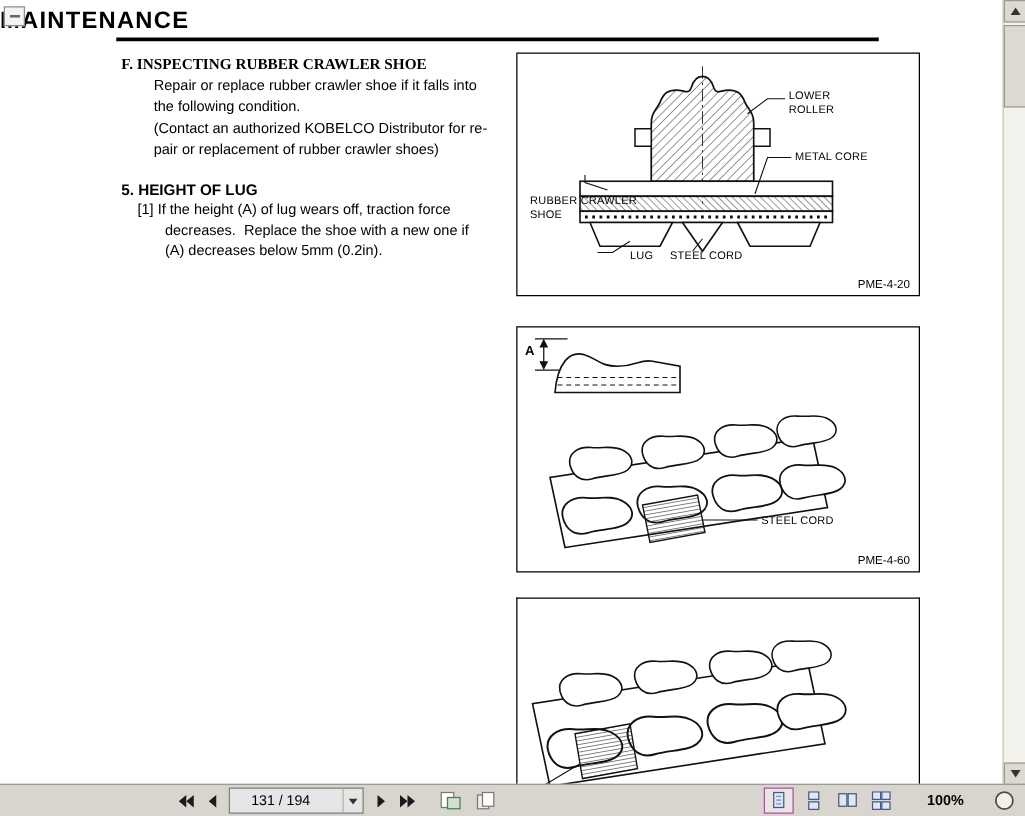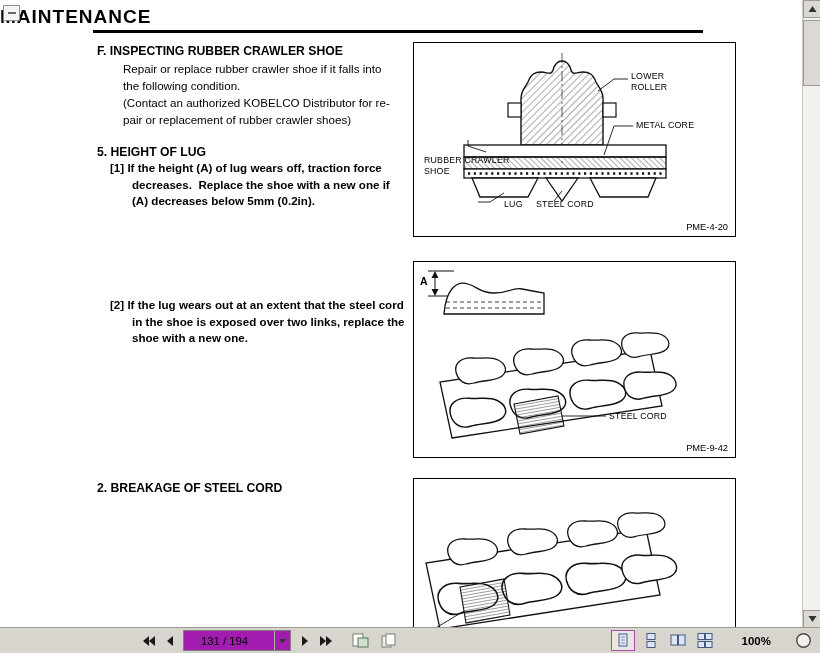--- a/index.html
+++ b/index.html
@@ -10,47 +10,47 @@
   .viewport{position:absolute;left:0;top:0;width:803px;height:628px;background:#fff;overflow:hidden;}
   .nav-handle{position:absolute;left:3px;top:5px;width:15px;height:14px;border:1px solid #909090;
               background:#f4f4f2;display:flex;align-items:center;justify-content:center;z-index:5;}
   .nav-handle .dash{width:8px;height:2px;background:#666;}
 
   .doc-title{position:absolute;left:0;top:6px;width:100%;
              font-size:19px;font-weight:bold;letter-spacing:1px;}
   .title-rule{position:absolute;left:93px;top:30px;width:610px;height:3px;background:#000;}
 
   .bold-head{position:absolute;font-size:12.2px;font-weight:bold;white-space:pre;}
-  .f-head{left:97px;top:44px;}
+  .f-head{left:97px;top:44px;font-family:Liberation Serif, serif;}
   .h1-head{left:97px;top:145px;}
   .h2-head{left:97px;top:481px;}
 
   .para{position:absolute;font-size:11.6px;line-height:17px;white-space:pre-wrap;width:322px;}
   .f-body{left:123px;top:60px;}
-  .hang{padding-left:22px;text-indent:-22px;line-height:16.5px;font-weight:bold;}
+  .hang{padding-left:22px;text-indent:-22px;line-height:16.5px;}
   .p1{left:110px;top:160px;}
   .p2{left:110px;top:297px;}
   .i2-body{left:110px;top:498px;line-height:16.5px;}
 
   
   .fig{position:absolute;left:413px;width:285px;border:1.6px solid #000;background:#fff;padding-left:36px;}
   .fig1{top:42px;height:193px;}
   .fig2{top:261px;height:195px;}
   .fig3{top:478px;height:172px;border-bottom:none;}
   .fig svg.art{position:absolute;left:0;top:0;}
   .fig-label{position:absolute;font-size:8.8px;line-height:10.5px;white-space:pre-line;letter-spacing:.2px;}
   .fig-ref{position:absolute;right:7px;bottom:4px;font-size:9.3px;}
   .dimA{position:absolute;left:6px;top:13px;font-size:10.5px;font-weight:bold;}
 
   
   .statusbar{position:absolute;left:0;bottom:0;width:820px;height:25px;background:#d8d5ce;
              border-top:1px solid #9c9a94;display:flex;align-items:center;}
   .tb-btn{width:21px;height:20px;display:flex;align-items:center;justify-content:center;}
   .tb-first{margin-left:138px;}
-  .page-combo{width:106px;height:19px;background:#a21caf;border:1px solid #7f7d78;display:flex;
+  .page-combo{width:106px;height:19px;background:#e5e5e5;border:1px solid #7f7d78;display:flex;
               align-items:stretch;margin:0 3px;}
   .page-combo .val{flex:1;font-size:11.3px;display:flex;align-items:center;padding-left:17px;}
   .combo-arrow{width:15px;display:flex;align-items:center;justify-content:center;border-left:1px solid #b5b2aa;}
   .mid-icons{display:flex;gap:7px;margin-left:14px;align-items:center;}
   .layout-cluster{margin-left:auto;display:flex;gap:5px;align-items:center;}
   .layout-btn{width:22px;height:19px;display:flex;align-items:center;justify-content:center;}
   .layout-btn.selected{border:1.5px solid #b04ab0;background:#e9e6e0;}
   .zoom-label{margin-left:26px;font-size:11.5px;font-weight:bold;}
   .status-circle{margin-left:24px;margin-right:8px;display:flex;align-items:center;}
 
@@ -77,25 +77,21 @@
   <div class="bold-head f-head">F. INSPECTING RUBBER CRAWLER SHOE</div>
   <div class="para f-body">Repair or replace rubber crawler shoe if it falls into
 the following condition.
 (Contact an authorized KOBELCO Distributor for re-
 pair or replacement of rubber crawler shoes)</div>
 
   <div class="bold-head h1-head">5. HEIGHT OF LUG</div>
   <div class="para hang p1">[1] If the height (A) of lug wears off, traction force
 decreases.  Replace the shoe with a new one if
 (A) decreases below 5mm (0.2in).</div>
-  <div class="para hang p2">[2] If the lug wears out at an extent that the steel cord
-in the shoe is exposed over two links, replace the
-shoe with a new one.</div>
-
-  <div class="bold-head h2-head">2. BREAKAGE OF STEEL CORD</div>
+
 
   <div class="fig fig1">
     <svg class="art" width="282" height="190" viewBox="0 0 282 190">
       <defs>
         <pattern id="f1h" width="5" height="5" patternUnits="userSpaceOnUse" patternTransform="rotate(45)">
           <line x1="0" y1="0" x2="0" y2="5" stroke="#444" stroke-width="0.9"></line>
         </pattern>
         <pattern id="f1h2" width="4" height="4" patternUnits="userSpaceOnUse" patternTransform="rotate(-45)">
           <line x1="0" y1="0" x2="0" y2="4" stroke="#333" stroke-width="0.8"></line>
         </pattern>
@@ -155,21 +151,21 @@
       <use href="#f2lug" transform="translate(206,69) scale(0.95)"></use>
       <use href="#f2lug" transform="translate(34,134) scale(1.12)"></use>
       <use href="#f2lug" transform="translate(94,125) scale(1.12)"></use>
       <use href="#f2lug" transform="translate(154,116) scale(1.12)"></use>
       <use href="#f2lug" transform="translate(208,108) scale(1.05)"></use>
       <polygon points="100,142 144,134 150,164 106,172" fill="url(#f2h)" stroke="#111" stroke-width="1.1"></polygon>
       <line x1="148" y1="154" x2="192" y2="154" stroke="#111" stroke-width="0.9"></line>
     </svg>
     <div class="dimA">A</div>
     <div class="fig-label" style="left:195px;top:149px;">STEEL CORD</div>
-    <div class="fig-ref">PME-9-42</div>
+    <div class="fig-ref">PME-4-60</div>
   </div>
 
   <div class="fig fig3">
     <svg class="art" width="282" height="170" viewBox="0 0 282 170">
       <defs>
         <pattern id="f3h" width="5" height="3" patternUnits="userSpaceOnUse" patternTransform="rotate(-10)">
           <line x1="0" y1="0" x2="5" y2="0" stroke="#222" stroke-width="0.9"></line>
         </pattern>
         <path id="f3lug" d="M2,16 C0,7 8,1 19,2 C28,3 36,0 44,4 C52,8 54,15 48,20 C42,25 30,24 20,27 C10,30 4,24 2,16 Z" fill="#fff" stroke="#111" stroke-width="1.3"></path>
       </defs>

